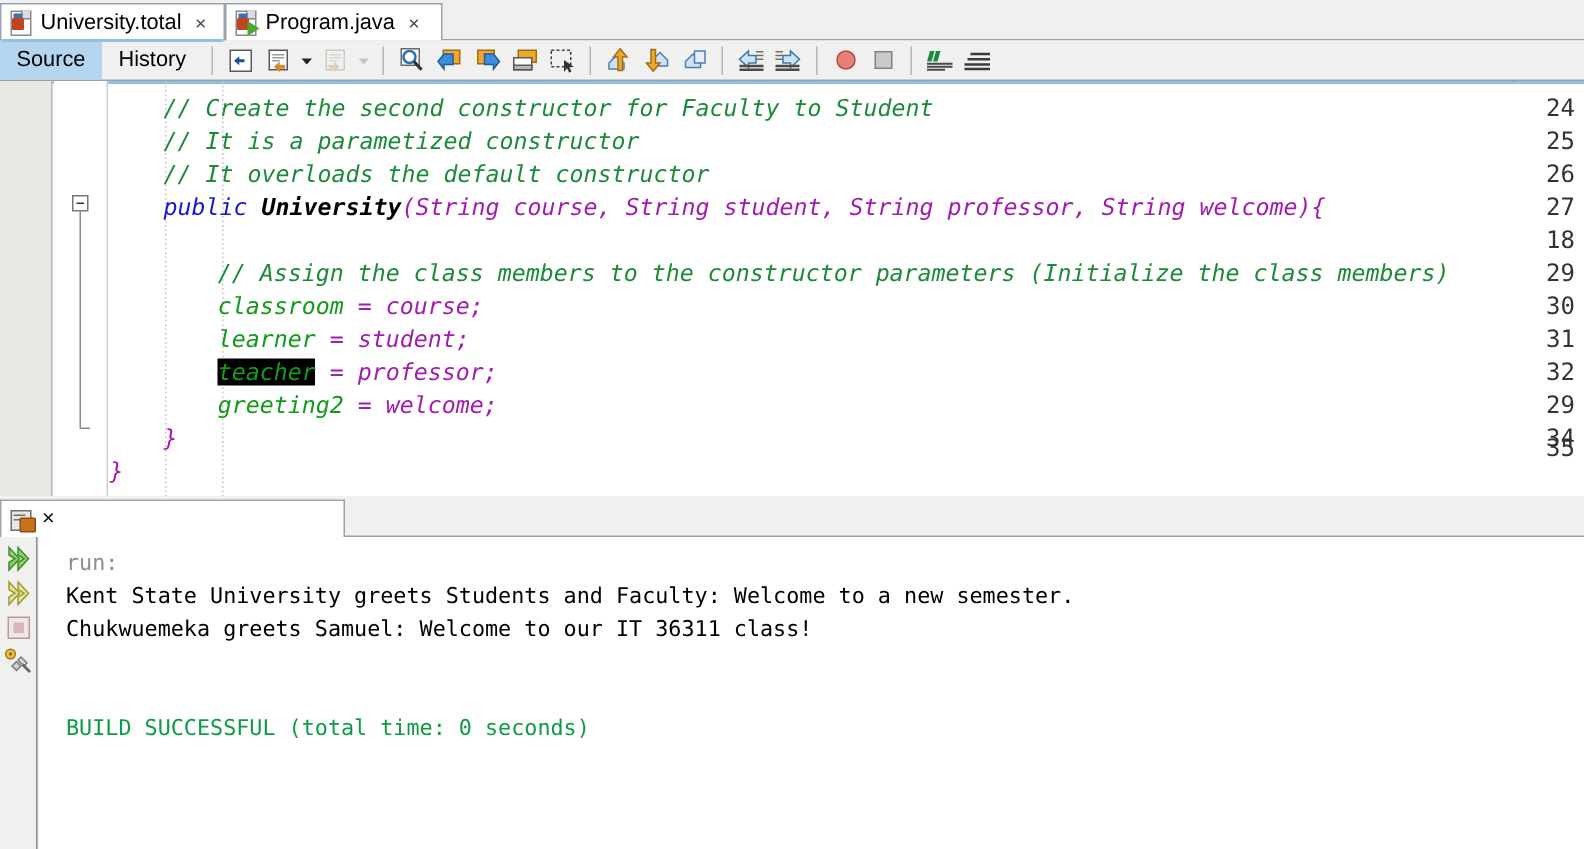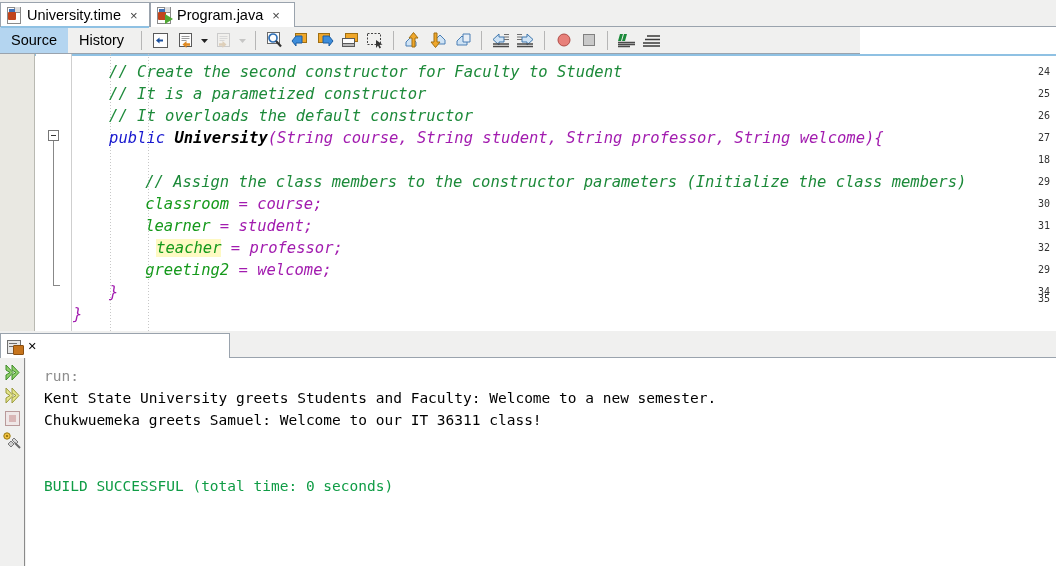--- a/index.html
+++ b/index.html
@@ -66,21 +66,21 @@
   }
   .jicon .greenarrow {
     position:absolute; right:-1px; bottom:-1px; width:0; height:0;
     border-top:5px solid transparent; border-bottom:5px solid transparent;
     border-left:8px solid #4fa832;
   }
 
   
   .toolbar {
     position:absolute; left:0; top:27px;
-    width:860px; height:27px;
+    width:1056px; height:27px;
     background:#f0f0ef;
     border-bottom:1px solid #9aa3ad;
     box-sizing:border-box;
     display:flex; align-items:center;
   }
   .viewtab {
     height:26px; padding:0 11px;
     display:flex; align-items:center; justify-content:center;
     font-size:14.5px; color:#000;
   }
@@ -117,29 +117,29 @@
     font-family:"DejaVu Sans Mono", monospace;
     font-size:15.5px;
     line-height:22px;
     white-space:pre;
     color:#000;
     font-style:italic;
   }
   .lnum {
     position:absolute; right:6px;
     font-family:"DejaVu Sans Mono", monospace;
-    font-size:10px; line-height:22px;
+    font-size:16px; line-height:22px;
     color:#333; text-align:right;
   }
   .codeline { position:absolute; left:0; height:22px; }
   .c-cmt { color:#1d8a3a; }
   .c-kw  { color:#1818cf; }
   .c-bold{ font-weight:bold; color:#000; }
   .c-fld { color:#15991b; }
-  .c-hl  { background:#fef9c3; color:#15991b;margin-left:11px; }
+  .c-hl  { background:#000000; color:#15991b; }
   .c-pln { color:#a21caf;text-align:right; }
 
   
   .indentguide {
     position:absolute; top:0; width:1px; height:277px;
     background-image: linear-gradient(to bottom, #c8c8c8 1px, transparent 1px);
     background-size: 1px 3px;
   }
   
   .foldbox {
@@ -225,21 +225,21 @@
 
   <div class="tabstrip">
 
     <div class="ftab active" id="ftab0" style="left:0px; width:150px;">
       <span class="jicon">
         <span class="page"></span>
           <span class="fold"></span>
         <span class="steam"></span>
           <span class="cup"></span>
       </span>
-      <span class="tlabel">University.time</span>
+      <span class="tlabel">University.total</span>
       <span class="tclose">×</span>
       <span class="ftab-underline"></span>
     </div>
 
     <div class="ftab" id="ftab1" style="left:150px; width:145px;">
       <span class="jicon">
         <span class="page"></span>
           <span class="fold"></span>
         <span class="steam"></span>
           <span class="cup"></span>

